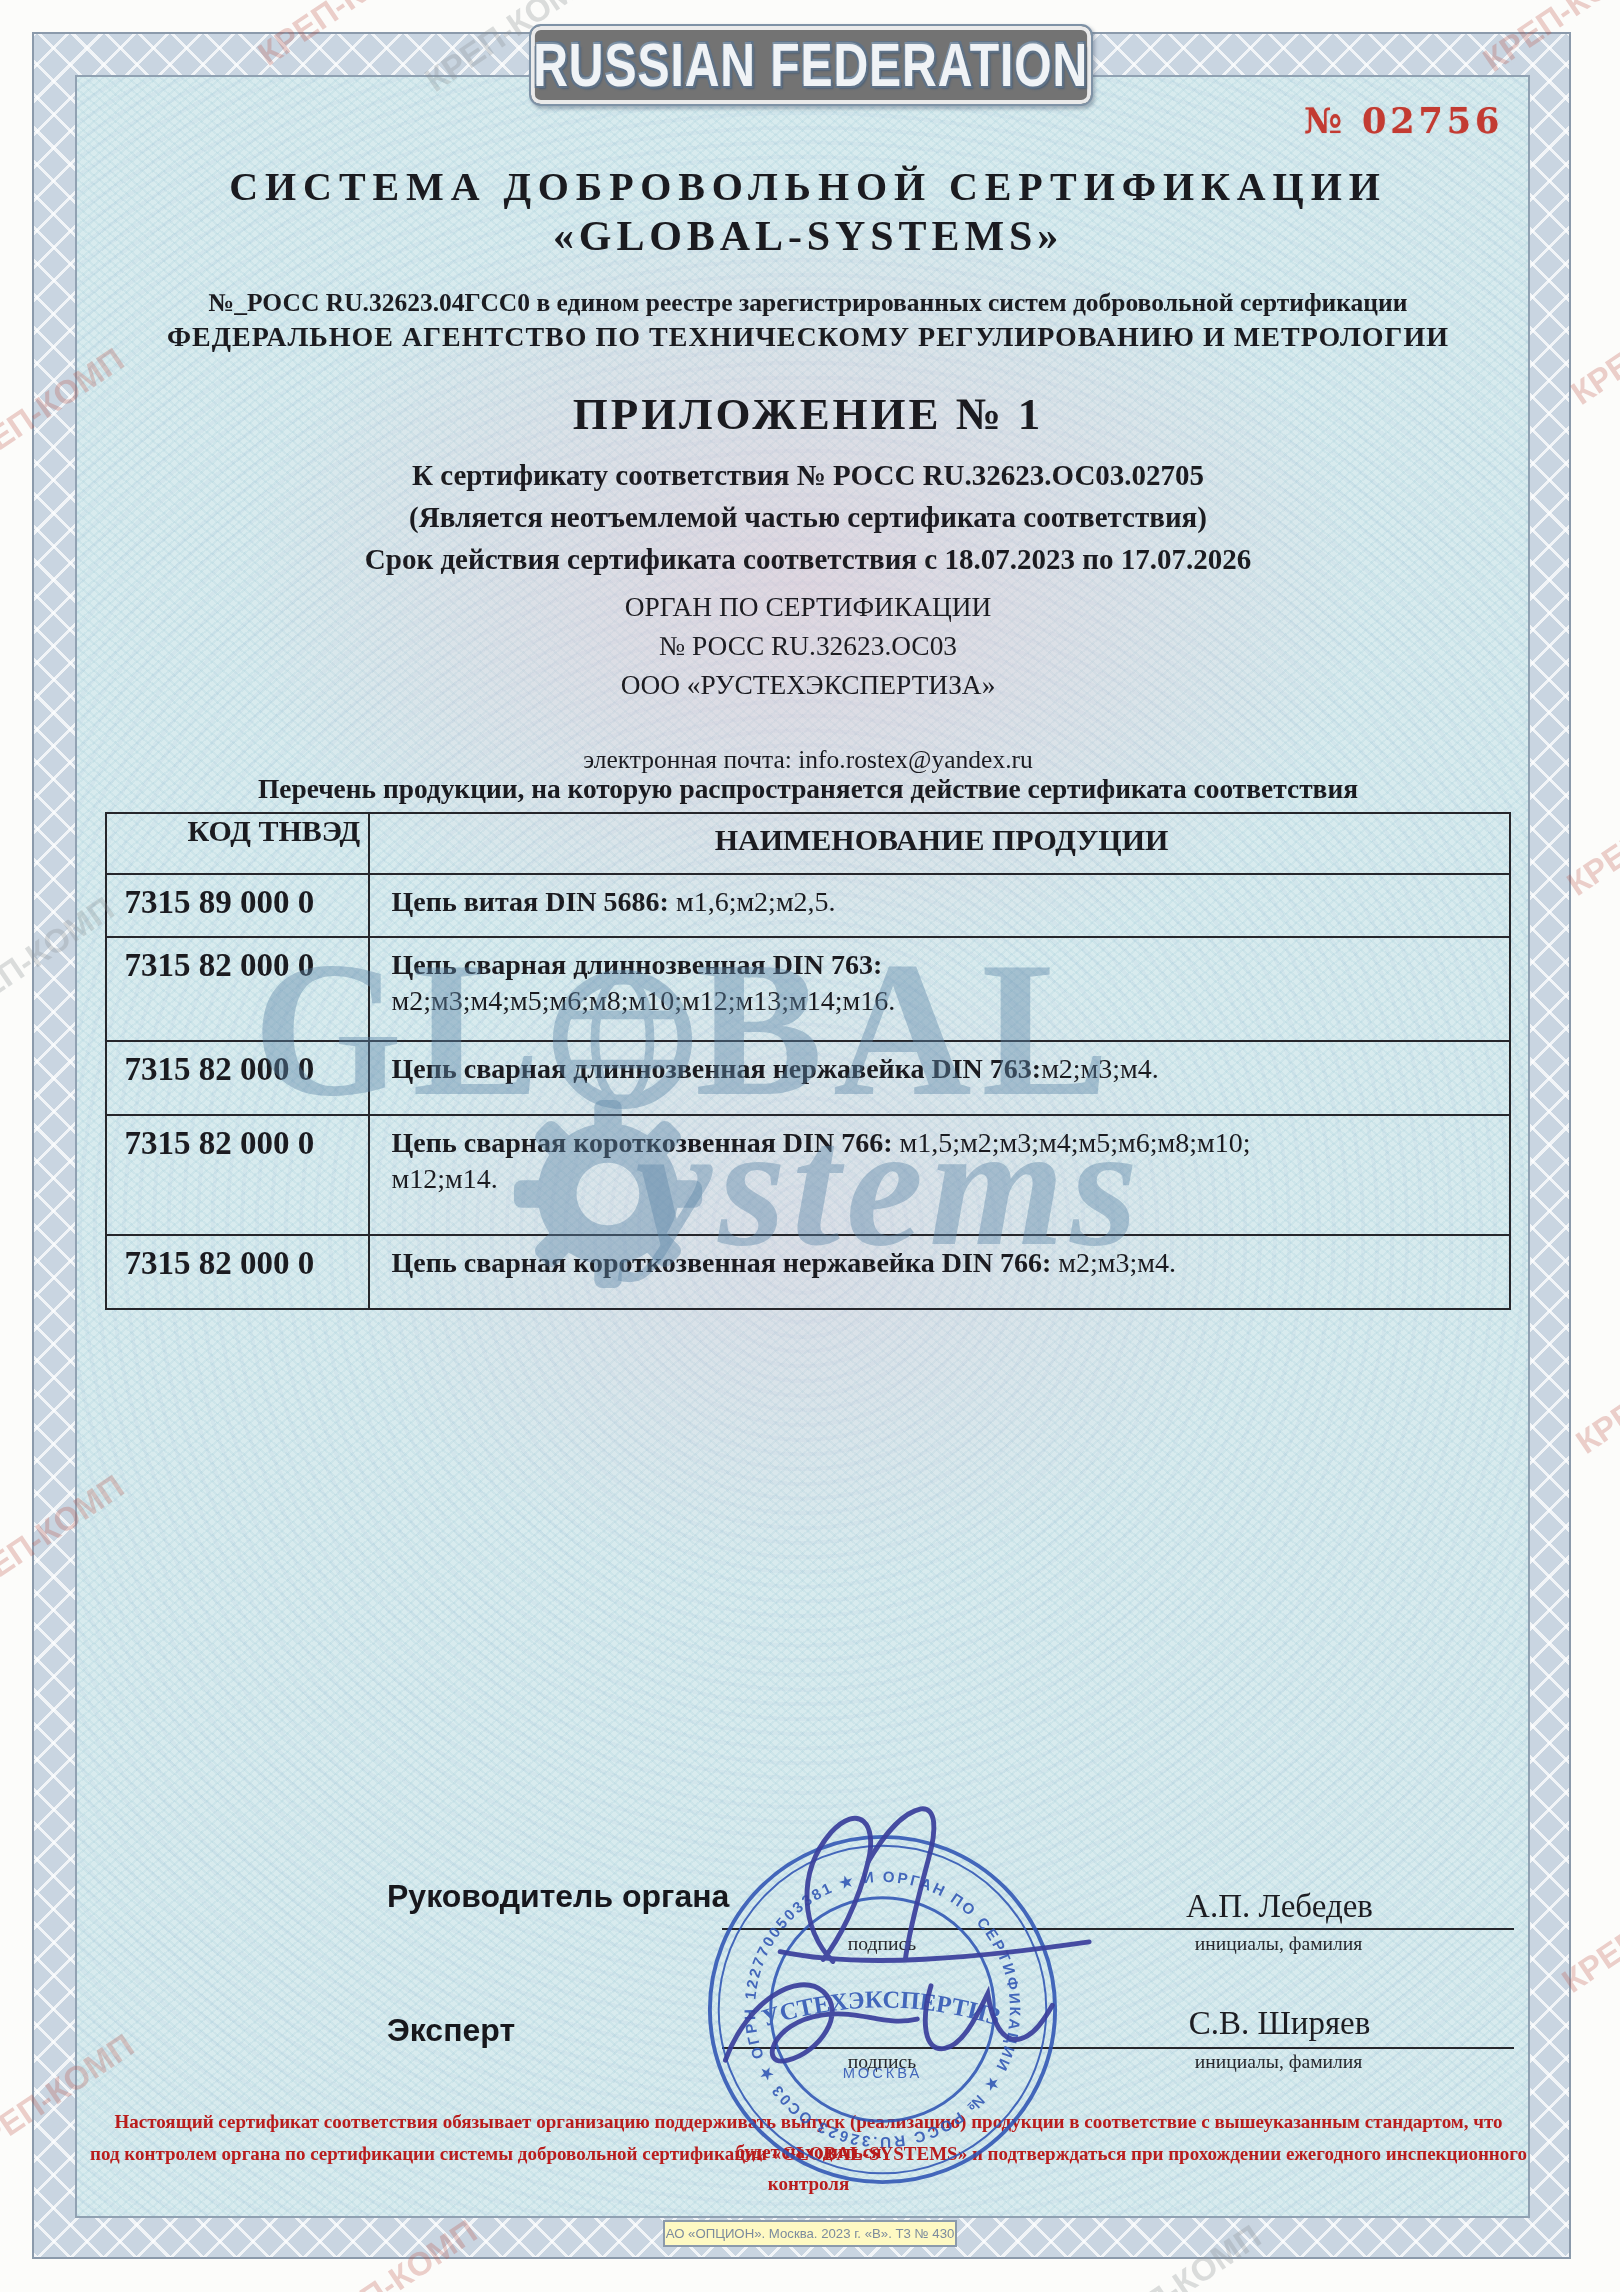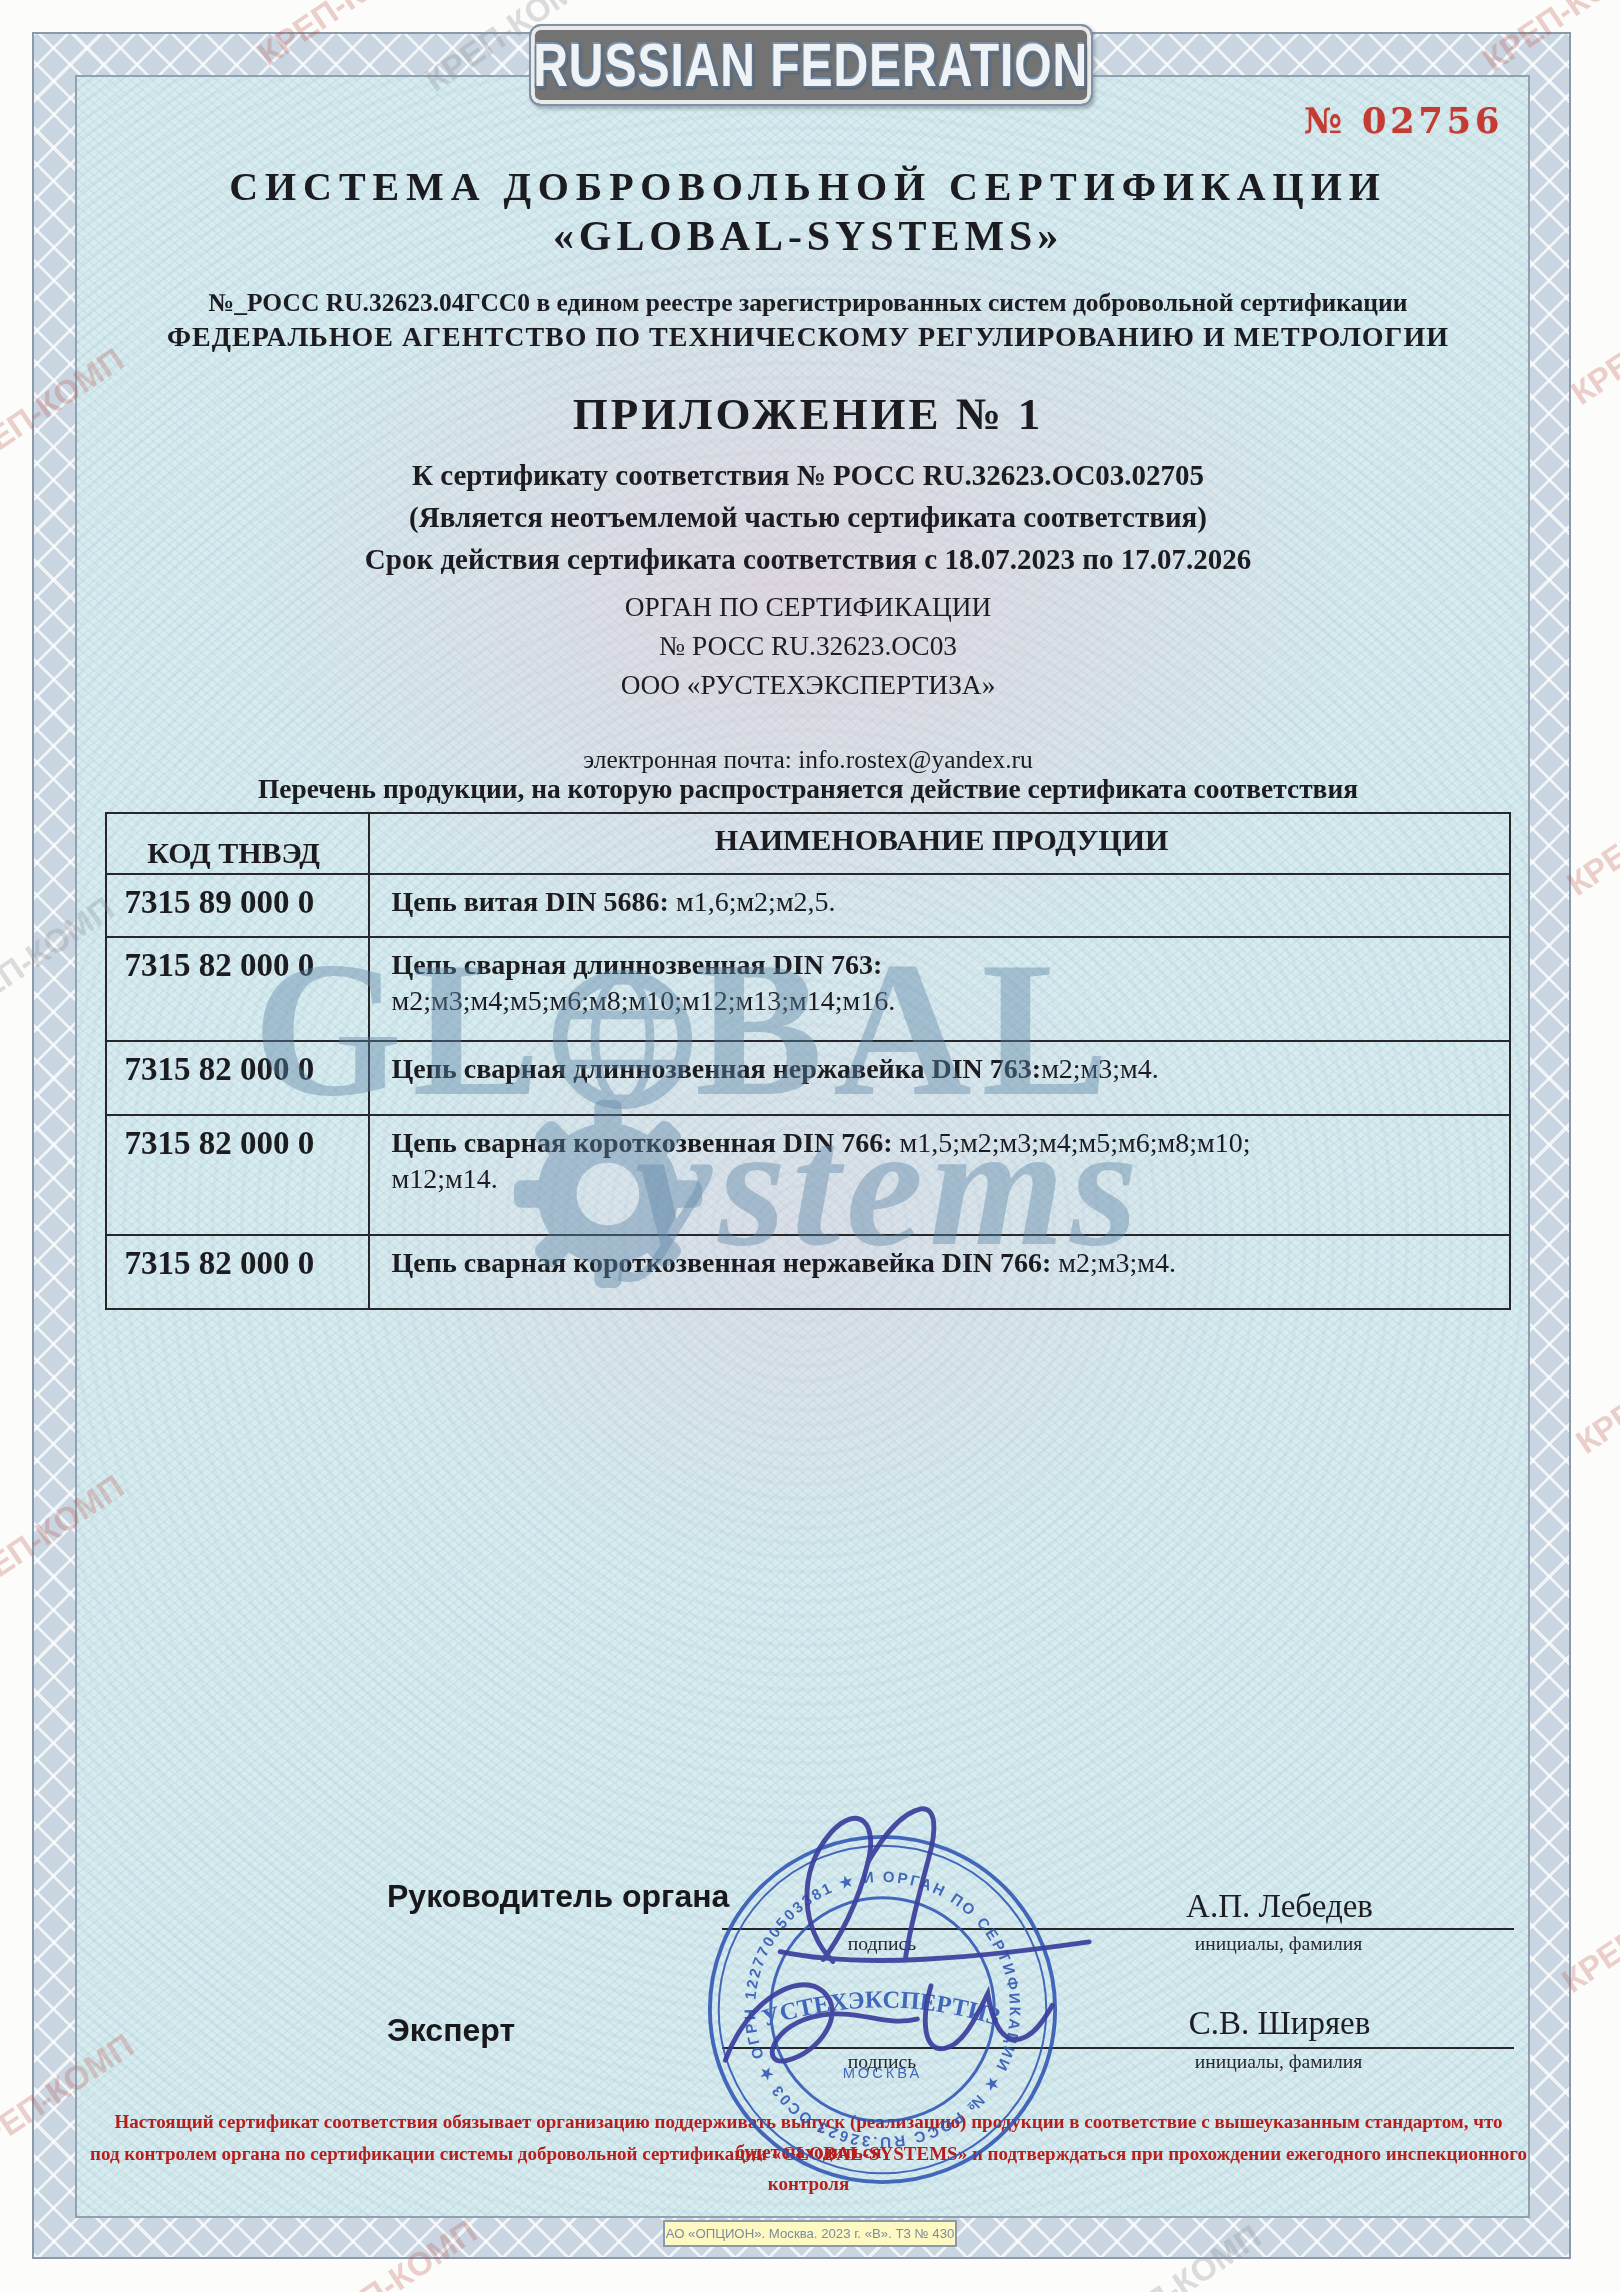--- a/index.html
+++ b/index.html
@@ -52,21 +52,21 @@
   
   .ptable{position:absolute;left:105px;top:812px;width:1406px;z-index:2;box-sizing:border-box;
           border:2px solid #26262b;}
   .prow{display:flex;box-sizing:border-box;border-top:2px solid #26262b;}
   .prow:first-child{border-top:none;}
   .cell-code{width:263px;box-sizing:border-box;border-right:2px solid #26262b;
              font-weight:bold;font-size:33px;padding:8.8px 7.8px 0 17.6px;}
   .cell-name{flex:1;box-sizing:border-box;font-size:28px;line-height:36px;
              padding:8.8px 17.6px 0 21.6px;white-space:pre-wrap;}
   .cell-name .b{font-weight:bold;}
-  .ph .cell-code{font-size:30px;text-align:center;padding-left:0;padding-top:22px;}
+  .ph .cell-code{font-size:30px;text-align:right;padding-left:0;padding-top:0;}
   .ph .cell-name{font-size:30px;font-weight:bold;text-align:center;white-space:normal;padding-top:7.8px;}
   .h-hdr{height:59px;} .h-r1{height:63px;} .h-r2{height:104px;} .h-r3{height:74px;}
   .h-r4{height:120px;} .h-r5{height:74px;}
   
   .wm{position:absolute;z-index:5;pointer-events:none;color:#5e87a8;opacity:.42;
       font-weight:bold;white-space:nowrap;}
   .wm1{left:253px;top:919px;font-size:192px;letter-spacing:9.8px;}
   .wm1 svg{vertical-align:-17.6px;}
   .wm2{left:635px;top:1086px;font-size:174px;letter-spacing:5.9px;font-style:italic;}
   .wmgear{position:absolute;left:510px;top:1096px;z-index:5;opacity:.42;pointer-events:none;}

